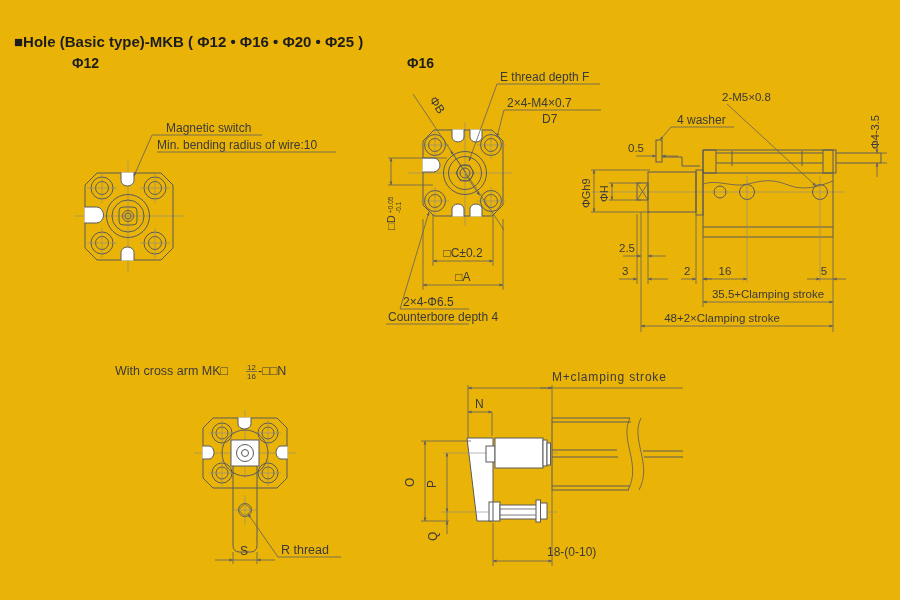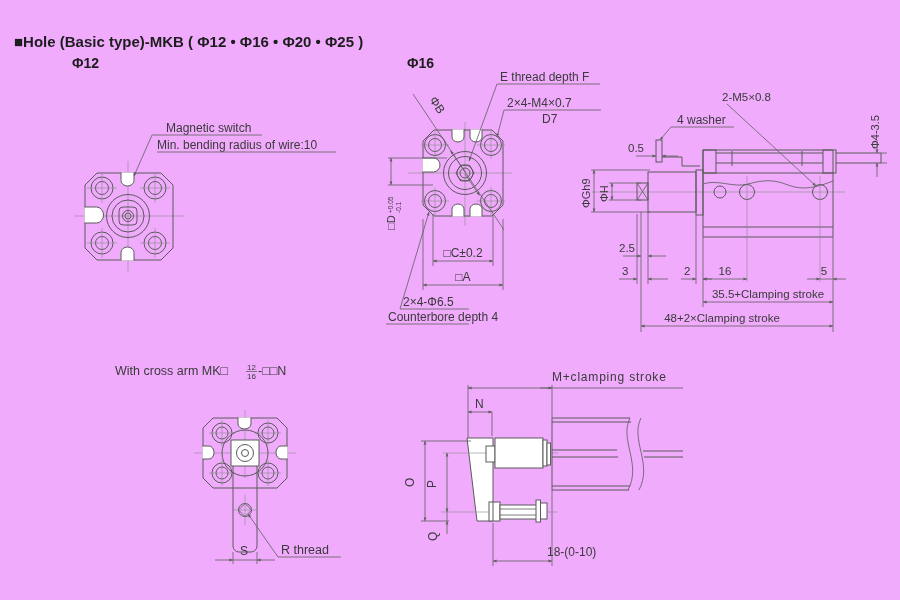--- a/index.html
+++ b/index.html
@@ -1,16 +1,16 @@
 <!DOCTYPE html>
 <html><head>
 <meta charset="utf-8">
 <style>
   html,body{margin:0;padding:0;background:#fff;}
-  .stage{position:relative;width:900px;height:600px;background:#f0abfc;overflow:hidden;
+  .stage{position:relative;width:900px;height:600px;background:#eab308;overflow:hidden;
          font-family:"Liberation Sans","DejaVu Sans",sans-serif;text-align:center;}
   svg text{fill:#3a3a3a;font-family:"Liberation Sans","DejaVu Sans",sans-serif;}
   .ol{stroke:#5a5a5a;fill:none;stroke-width:1;}
   .olt{stroke:#5a5a5a;fill:none;stroke-width:.8;}
   .olf{stroke:#5a5a5a;fill:#fff;stroke-width:1;}
   .cl{stroke:#8a8a8a;fill:none;stroke-width:.6;}
   .dl{stroke:#5f5f5f;fill:none;stroke-width:.8;}
   .t15b{font-size:15px;font-weight:bold;fill:#1d1d1d;}
   .t14b{font-size:14px;font-weight:bold;fill:#1d1d1d;}
   .t12{font-size:12px;}

